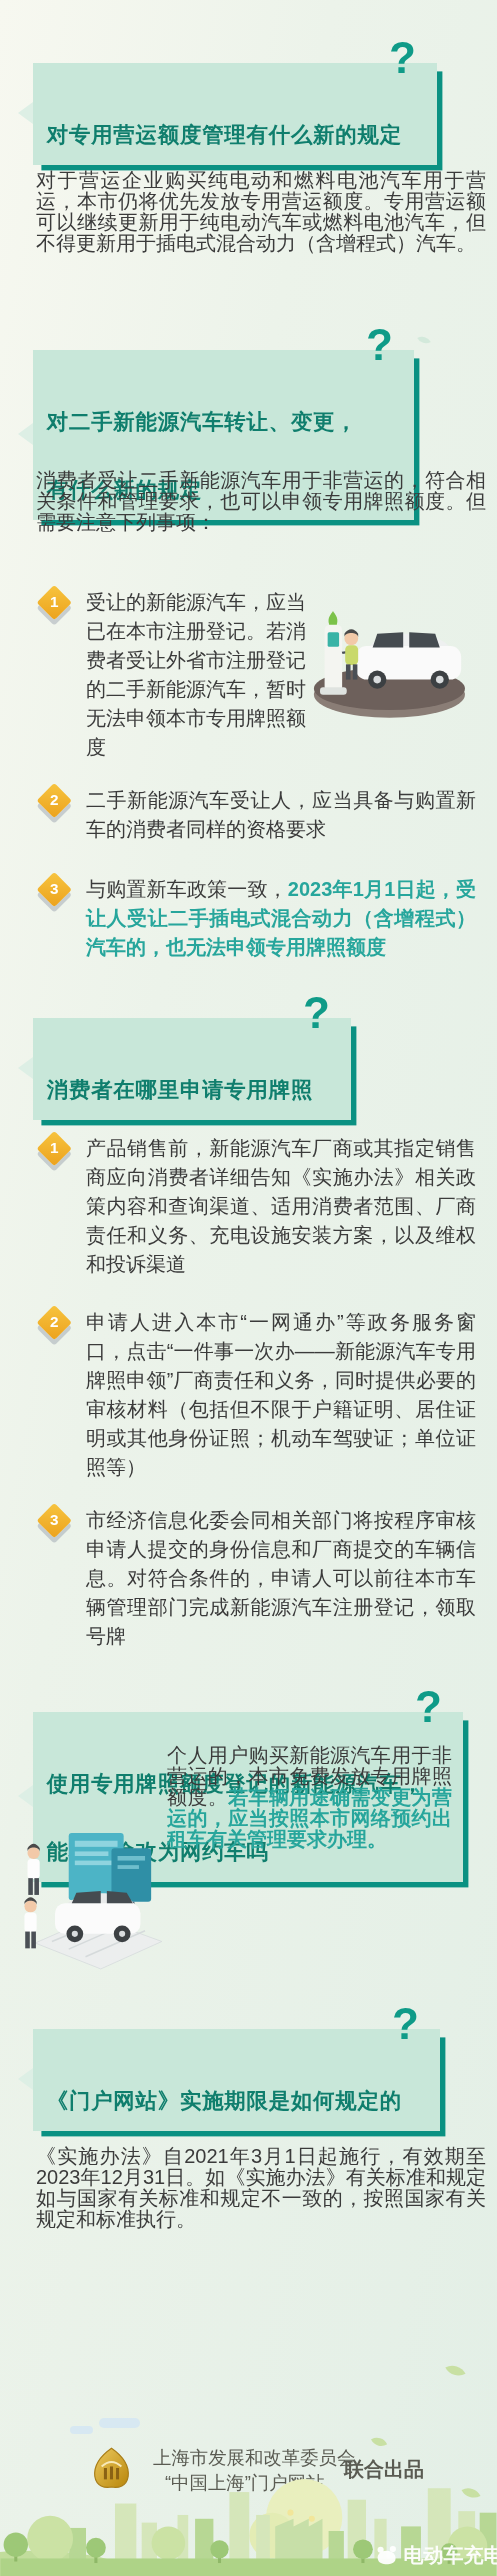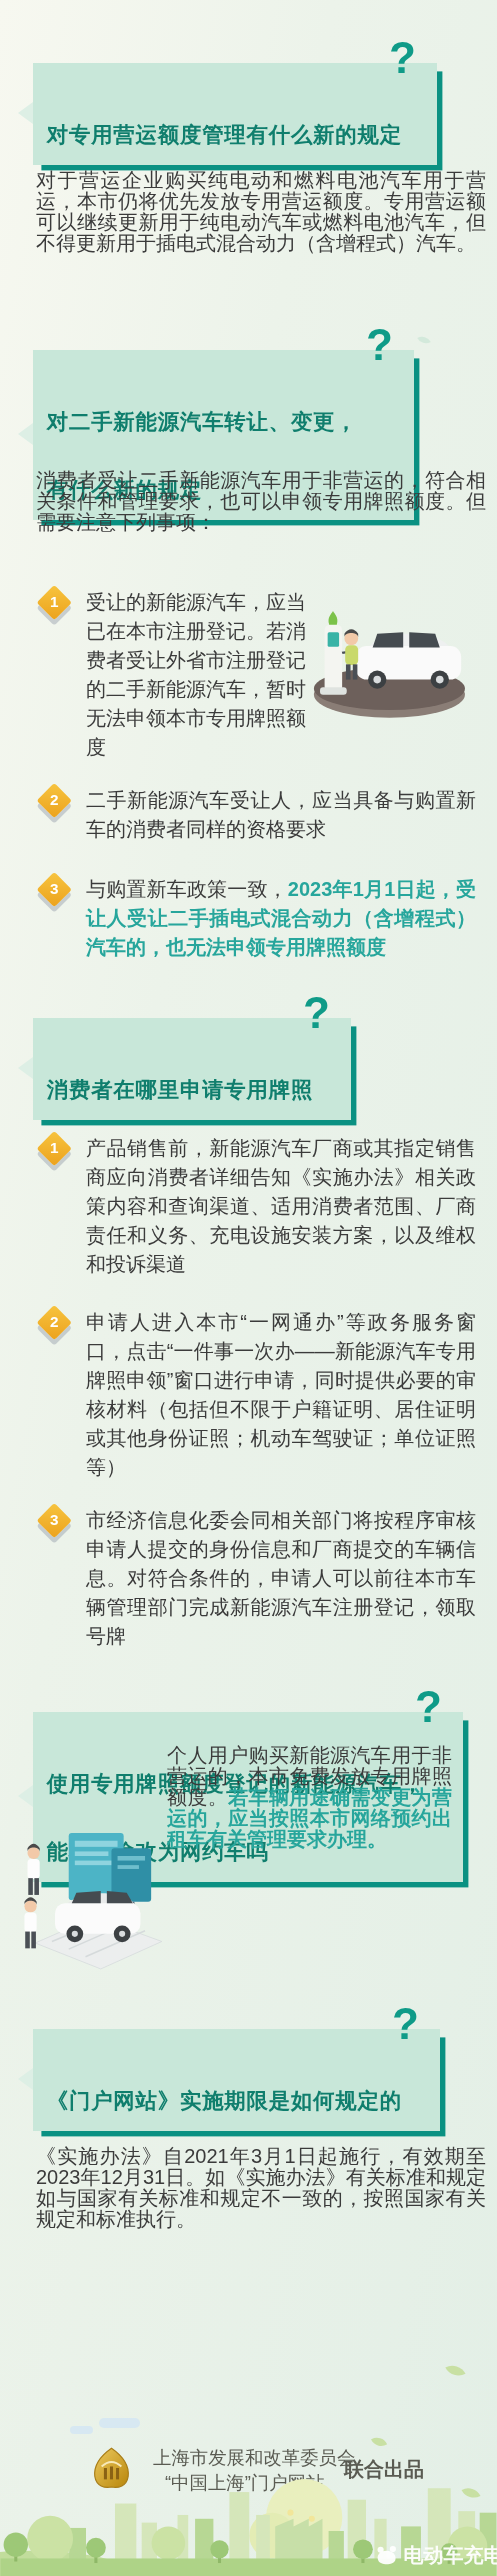--- a/index.html
+++ b/index.html
@@ -122,21 +122,21 @@
   <div class="item" style="top:1134px;width:390px">
     <div class="inum">
         <span>1</span>
       </div>
     <span>产品销售前，新能源汽车厂商或其指定销售商应向消费者详细告知《实施办法》相关政策内容和查询渠道、适用消费者范围、厂商责任和义务、充电设施安装方案，以及维权和投诉渠道</span>
   </div>
   <div class="item" style="top:1308px;width:390px">
     <div class="inum">
         <span>2</span>
       </div>
-    <span>申请人进入本市“一网通办”等政务服务窗口，点击“一件事一次办——新能源汽车专用牌照申领”窗口进行申请，同时提供必要的审核材料（包括但不限于户籍证明、居住证明或其他身份证照；机动车驾驶证；单位证照等）</span>
+    <span>申请人进入本市“一网通办”等政务服务窗口，点击“一件事一次办——新能源汽车专用牌照申领”厂商责任和义务，同时提供必要的审核材料（包括但不限于户籍证明、居住证明或其他身份证照；机动车驾驶证；单位证照等）</span>
   </div>
   <div class="item" style="top:1506px;width:390px">
     <div class="inum">
         <span>3</span>
       </div>
     <span>市经济信息化委会同相关部门将按程序审核申请人提交的身份信息和厂商提交的车辆信息。对符合条件的，申请人可以前往本市车辆管理部门完成新能源汽车注册登记，领取号牌</span>
   </div>
 
   <div class="banner" style="top:1712px;width:395px">
     <div class="b-notch"></div>

